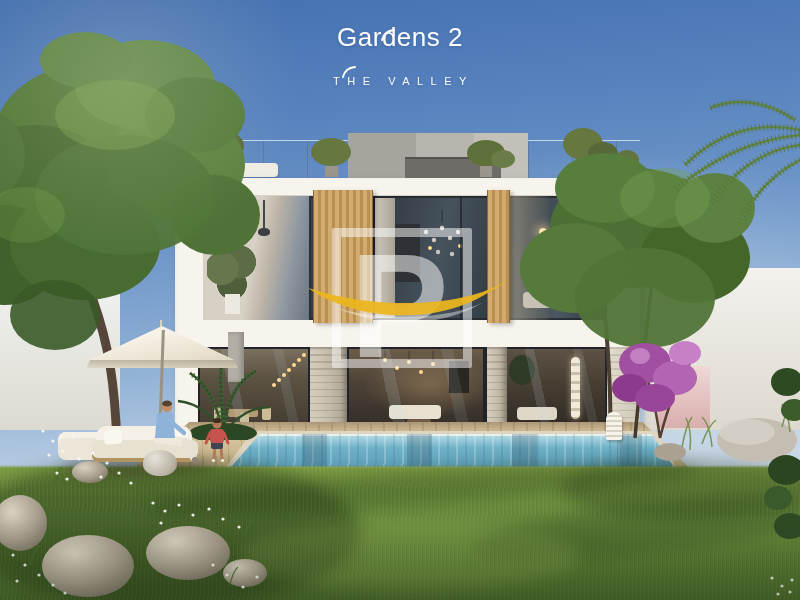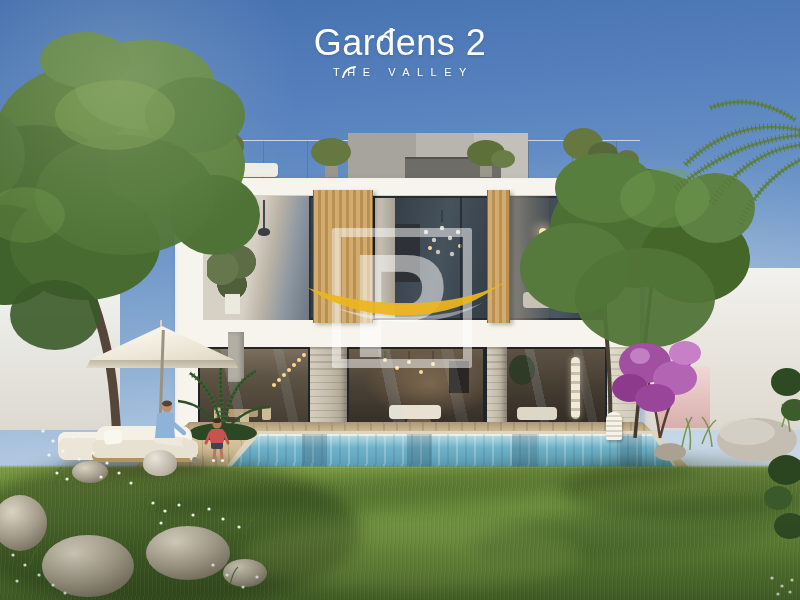--- a/index.html
+++ b/index.html
@@ -187,22 +187,22 @@
   .wm{left:300px;top:220px;width:230px;height:160px;z-index:20;pointer-events:none;}
   .wm-frame{left:32px;top:8px;width:140px;height:140px;border:9px solid rgba(255,255,255,.5);border-radius:2px;}
   .wm-letter{left:50px;top:12px;font-size:148px;line-height:1;font-weight:700;
     color:rgba(255,255,255,.52);font-family:"Liberation Sans",sans-serif;}
   .wm-swoosh{left:0;top:0;width:230px;height:160px;}
 
   
   .logo{left:250px;top:26px;width:300px;z-index:21;text-align:center;color:#fdfdfd;
     text-shadow:0 1px 3px rgba(50,80,130,.35);}
   .logo-line1{position:relative;font-size:38px;letter-spacing:.5px;line-height:1.05;}
-  .logo-line2{position:relative;font-size:36px;letter-spacing:.5px;line-height:1.05;margin-top:-2px;}
-  .logo-tag{position:relative;margin-top:4px;font-size:11px;letter-spacing:7.5px;padding-left:7px;}
+  .logo-line2{position:relative;font-size:26px;letter-spacing:.5px;line-height:1.05;margin-top:-2px;}
+  .logo-tag{position:relative;margin-top:24px;font-size:11px;letter-spacing:7.5px;padding-left:7px;}
   .logo div{position:relative;}
   .leaf{width:14px;height:12px;z-index:22;}
 </style>
 </head>
 <body>
 
 <div class="stage">
 
   <div class="sky"></div>
   <div class="sky-haze"></div>

